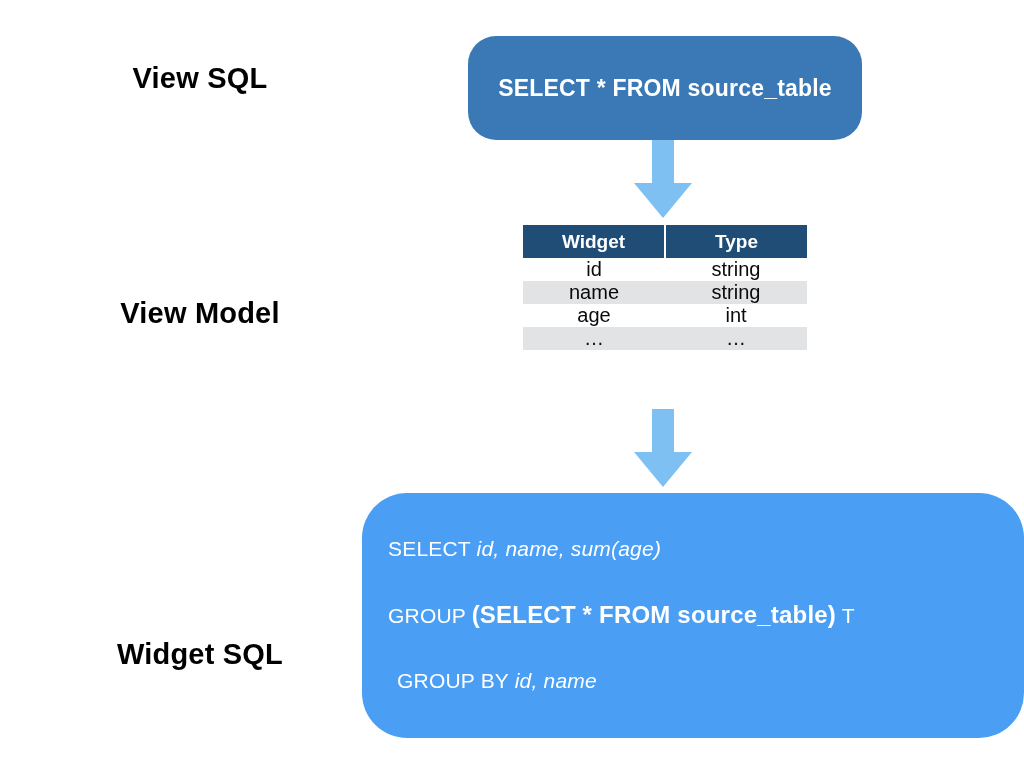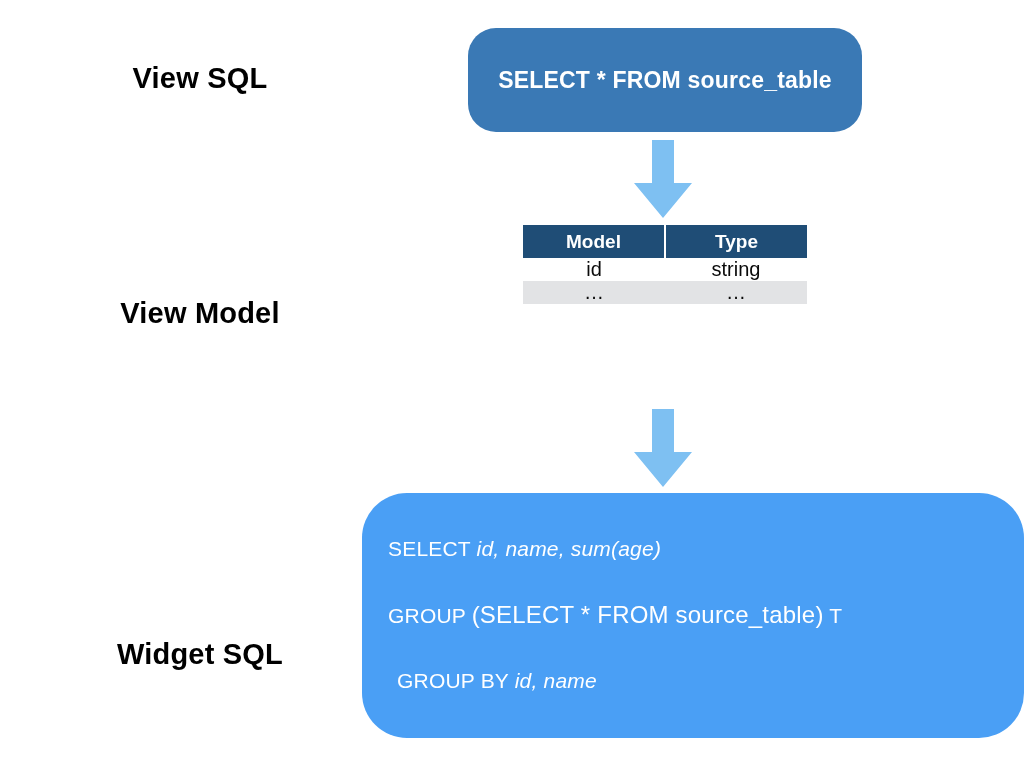--- a/index.html
+++ b/index.html
@@ -32,21 +32,21 @@
     color:#000;
     letter-spacing:0.2px;
   }
   .label-view-sql{top:62px;}
   .label-view-model{top:297px;}
   .label-widget-sql{top:638px;}
 
   
   .view-sql-box{
     position:absolute;
-    left:468px; top:28px;
+    left:468px; top:36px;
     width:394px; height:104px;
     background:var(--view-sql-color);
     border-radius:28px;
     display:flex;
     align-items:center;
     justify-content:center;
   }
   .view-sql-box .sql-text{
     color:#fff;
     font-weight:bold;
@@ -103,21 +103,21 @@
   .widget-line{
     position:absolute;
     left:26px;
     color:#fff;
     font-size:21px;
     white-space:nowrap;
     letter-spacing:0.2px;
   }
   .widget-line .kw{font-style:normal;font-weight:400;}
   .widget-line .it{font-style:italic;font-weight:400;}
-  .widget-line .bold-inner{font-weight:normal;font-size:24px;}
+  .widget-line .bold-inner{font-weight:bold;font-size:24px;}
   .line-1{top:44px;}
   .line-2{top:108px;}
   .line-3{top:176px;margin-left:9px;}
 </style>
 </head>
 <body>
 
 <div class="canvas">
 
   <div class="stage-label label-view-sql">View SQL</div>
@@ -126,28 +126,36 @@
 
   <div class="view-sql-box">
     <span class="sql-text">SELECT * FROM source_table</span>
   </div>
 
   <div class="down-arrow arrow-1"></div>
 
   <table class="model-table">
     <thead>
       <tr>
-        <th>Model</th>
+        <th>Widget</th>
         <th>Type</th>
       </tr>
     </thead>
     <tbody>
       <tr>
         <td>id</td>
         <td>string</td>
+      </tr>
+      <tr class="stripe">
+        <td>name</td>
+        <td>string</td>
+      </tr>
+      <tr>
+        <td>age</td>
+        <td>int</td>
       </tr>
       <tr class="stripe">
         <td>…</td>
         <td>…</td>
       </tr>
     </tbody>
   </table>
 
   <div class="down-arrow arrow-2"></div>
 

